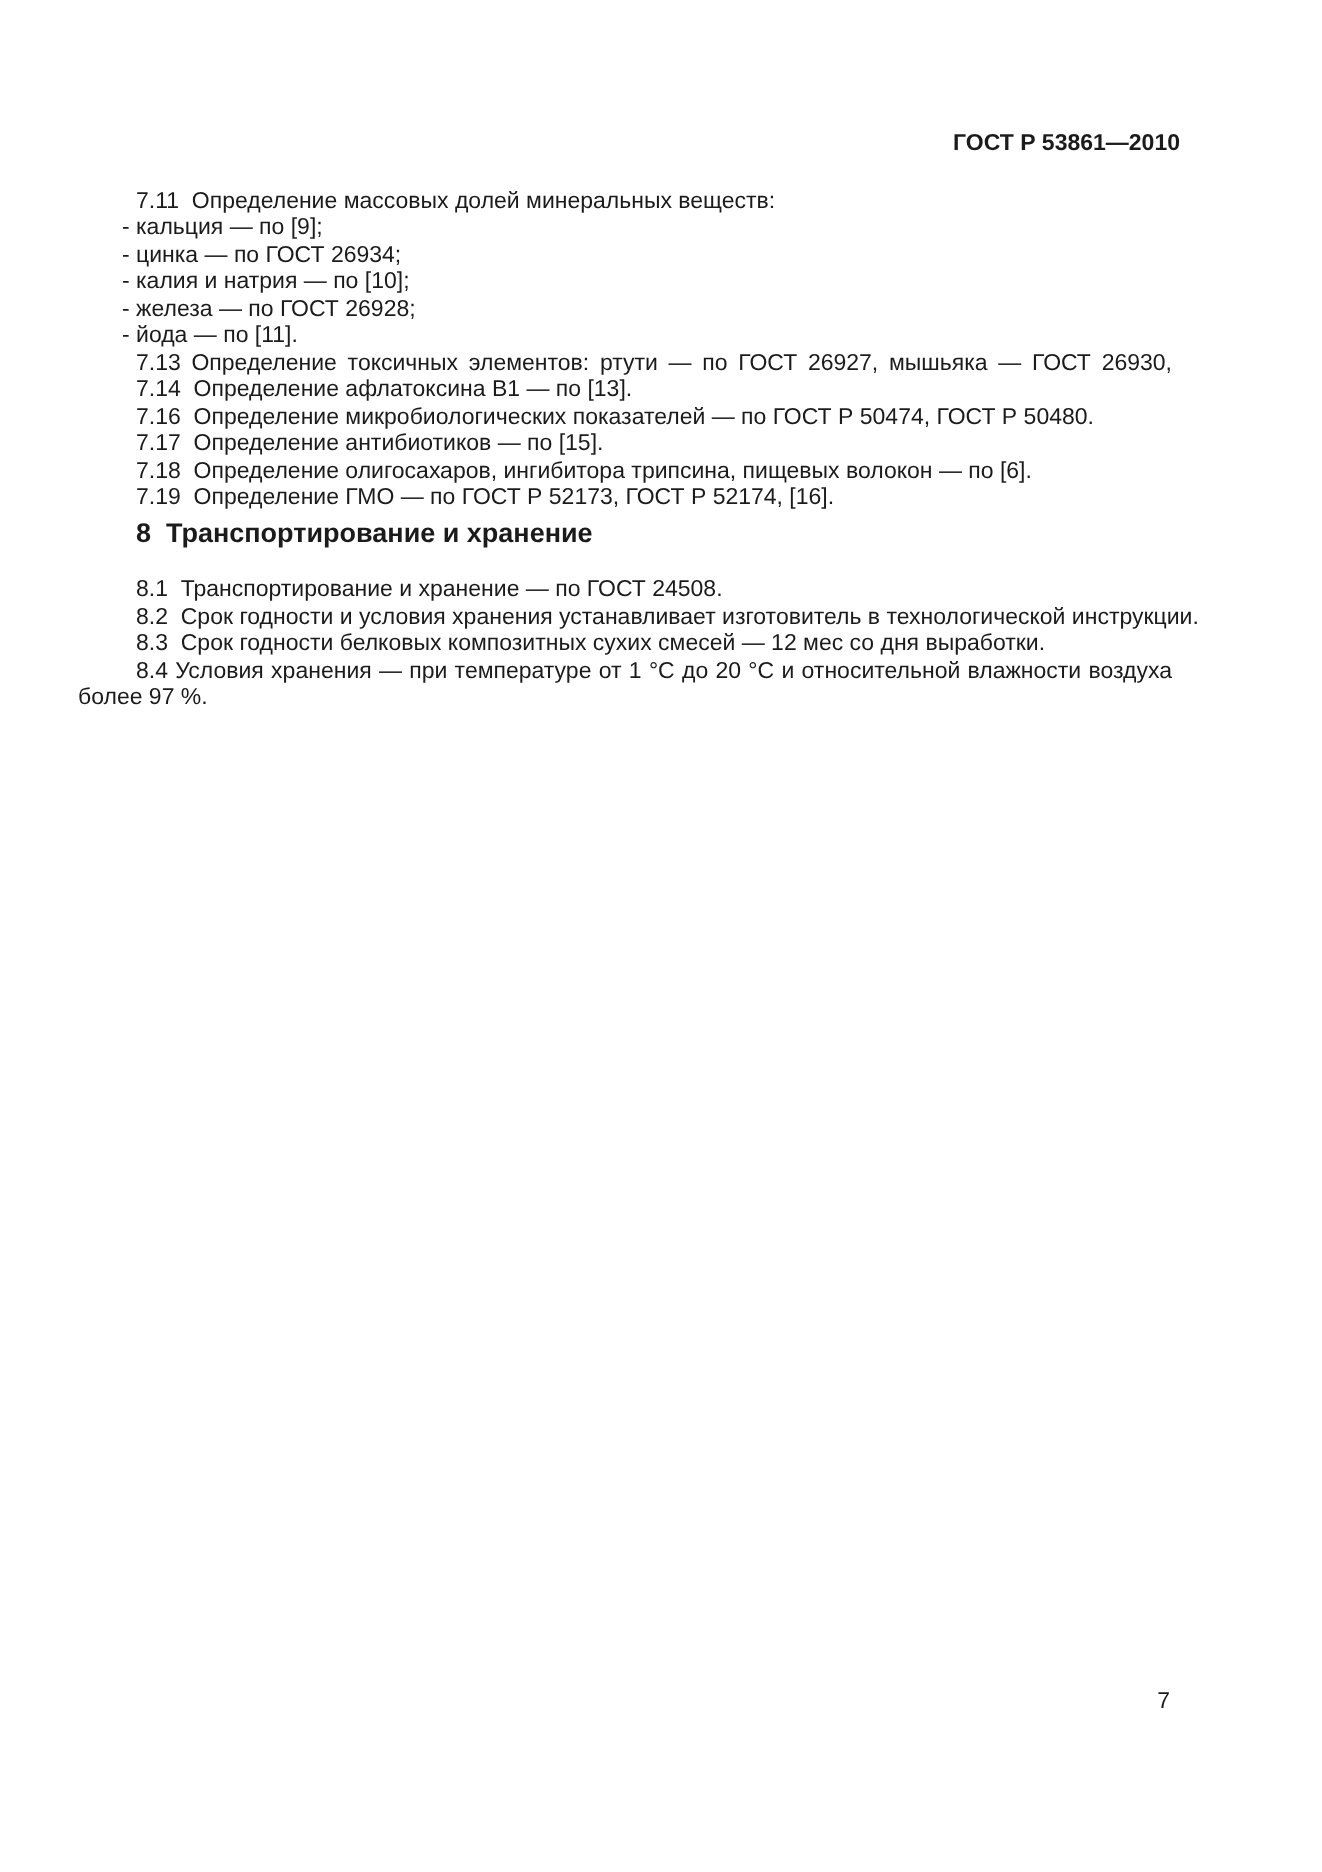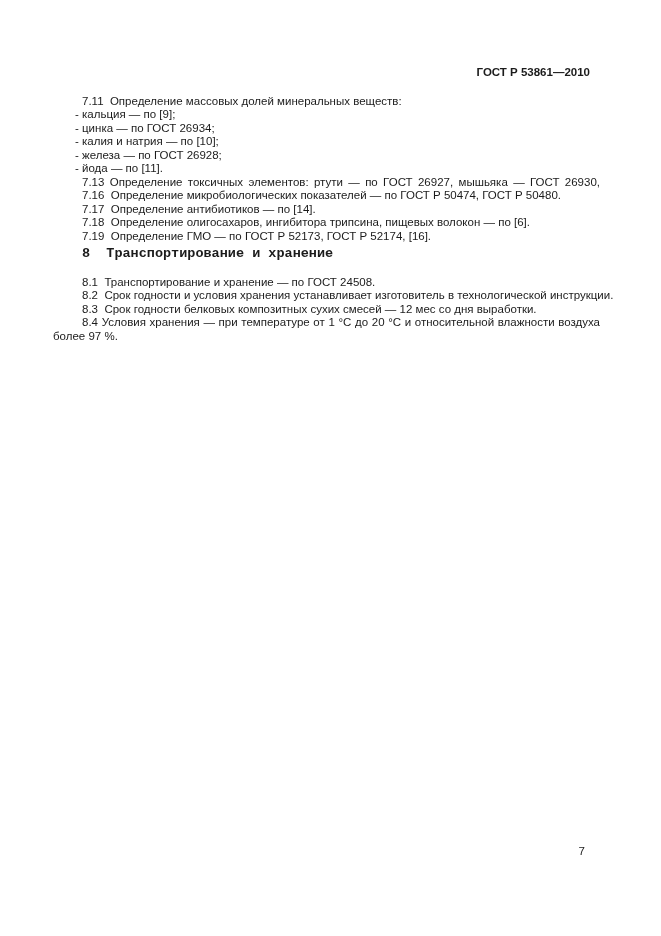--- a/index.html
+++ b/index.html
@@ -19,21 +19,21 @@
     left: 43px;
     width: 547px;
     text-align: right;
     font-weight: bold;
     white-space: pre;
     font-size: 11.5px;
   }
   .content {
     position: absolute;
     top: 95px;
-    left: 53px;
+    left: 39px;
     width: 547px;
   }
   .ln {
     line-height: 13.45px;
     white-space: pre;
   }
   .ln.indent { padding-left: 29px; }
   .ln.dash { padding-left: 22px; }
   .ln.stretch {
     white-space: normal;
@@ -44,21 +44,20 @@
     height: 13.45px;
     overflow: hidden;
   }
   .sec-heading {
     font-size: 13.5px;
     font-weight: bold;
     line-height: 16px;
     margin: 3px 0 14px 0;
     padding-left: 29px;
     white-space: pre;
-    font-family: Liberation Mono, monospace;
   }
   .page-number {
     position: absolute;
     top: 845px;
     right: 76px;
     font-size: 11.5px;
   }
 </style>
 </head>
 <body>
@@ -69,22 +68,23 @@
 
   <div class="content">
 
     <div class="ln indent">7.11  Определение массовых долей минеральных веществ:</div>
     <div class="ln dash">- кальция — по [9];</div>
     <div class="ln dash">- цинка — по ГОСТ 26934;</div>
     <div class="ln dash">- калия и натрия — по [10];</div>
     <div class="ln dash">- железа — по ГОСТ 26928;</div>
     <div class="ln dash">- йода — по [11].</div>
     <div class="ln stretch">7.13  Определение токсичных элементов: ртути — по ГОСТ 26927, мышьяка — ГОСТ 26930, свин-</div>
+    <div class="ln indent">7.14  Определение афлатоксина В1 — по [13].</div>
     <div class="ln indent">7.16  Определение микробиологических показателей — по ГОСТ Р 50474, ГОСТ Р 50480.</div>
-    <div class="ln indent">7.17  Определение антибиотиков — по [14].</div>
+    <div class="ln indent">7.17  Определение антибиотиков — по [15].</div>
     <div class="ln indent">7.18  Определение олигосахаров, ингибитора трипсина, пищевых волокон — по [6].</div>
     <div class="ln indent">7.19  Определение ГМО — по ГОСТ Р 52173, ГОСТ Р 52174, [16].</div>
 
     <div class="sec-heading">8  Транспортирование и хранение</div>
 
     <div class="ln indent">8.1  Транспортирование и хранение — по ГОСТ 24508.</div>
     <div class="ln indent">8.2  Срок годности и условия хранения устанавливает изготовитель в технологической инструкции.</div>
     <div class="ln indent">8.3  Срок годности белковых композитных сухих смесей — 12 мес со дня выработки.</div>
     <div class="ln stretch">8.4  Условия хранения — при температуре от 1 °С до 20 °С и относительной влажности воздуха не</div>
     <div class="ln">более 97 %.</div>

